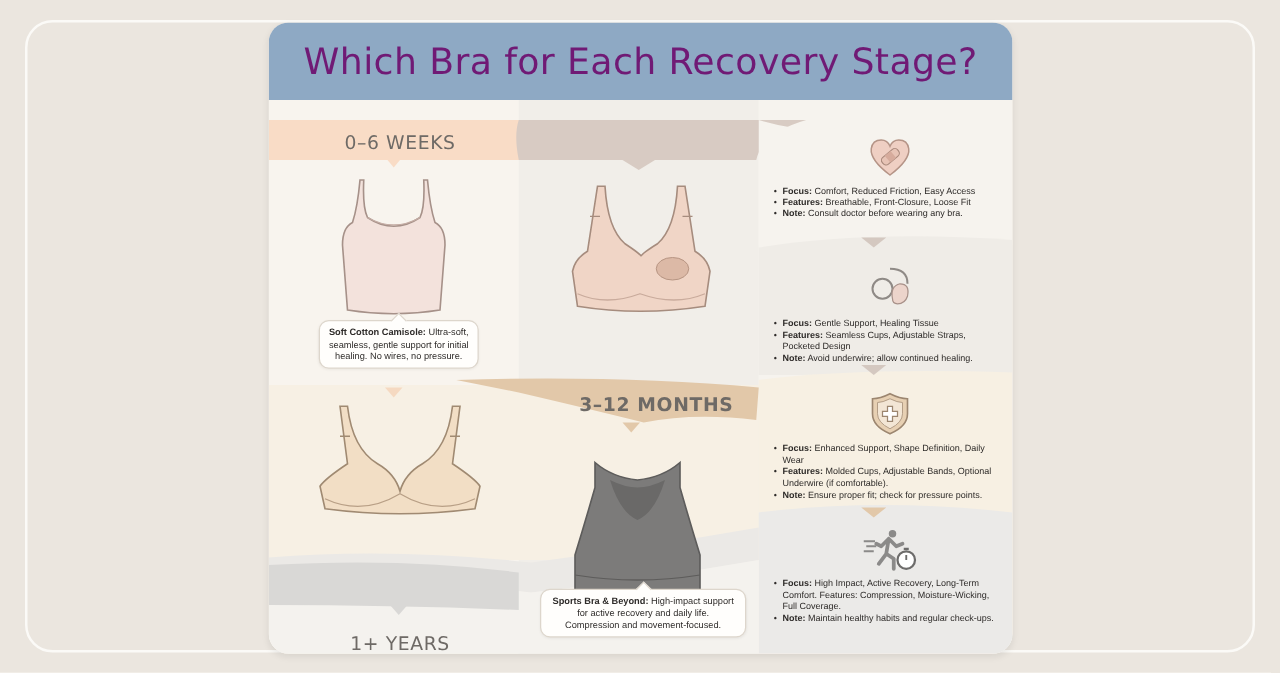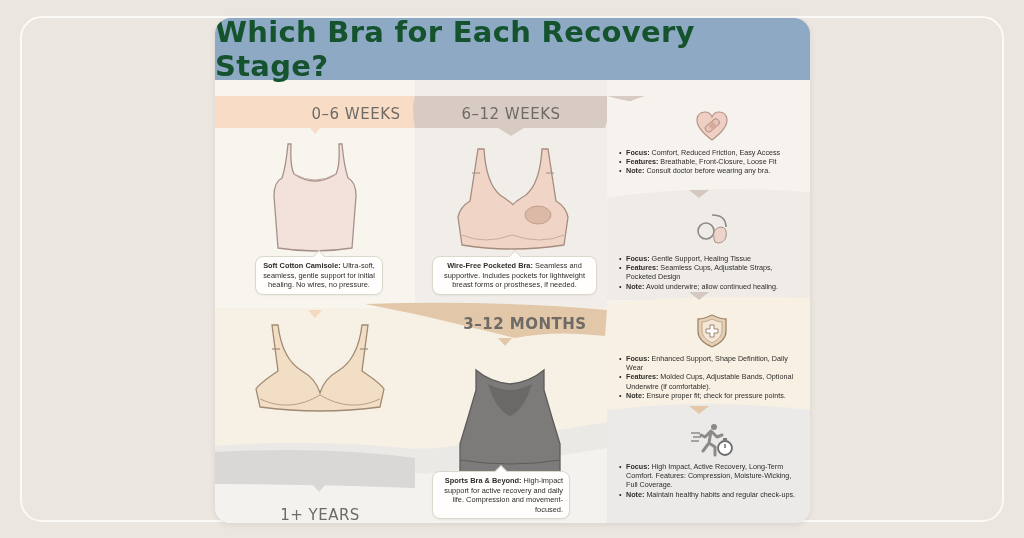--- a/index.html
+++ b/index.html
@@ -17,21 +17,21 @@
     position: absolute; left: 215px; top: 18px; width: 595px; height: 505px;
     background: #f7f4ee; border-radius: 16px; overflow: hidden;
     box-shadow: 0 2px 6px rgba(0,0,0,0.08);
   }
   .title-bar {
     position: absolute; left: 0; top: 0; width: 100%; height: 62px;
     background: #8ea9c4;
     display: flex; align-items: center; justify-content: center;
   }
   .title-bar h1 {
-    color: #14532d; font-weight: 700; font-size: 29px; letter-spacing: 0.3px;
+    color: #701a75; font-weight: 400; font-size: 29px; letter-spacing: 0.3px;
     font-family: "DejaVu Sans", sans-serif;
   }
   
   .col { position: absolute; top: 62px; height: 443px; }
   .col-a { left: 0; width: 200px; background: #f8f4ee; }
   .col-b { left: 200px; width: 192px; background: #f1eee9; }
   .col-c { left: 392px; width: 203px; background: #f6f3ee; }
 
   
   .row2a { position: absolute; left: 0; top: 290px; width: 392px; height: 140px; background: #f7f0e4; }
@@ -100,22 +100,21 @@
     <path d="M474 274 L494 274 L484 282 Z" fill="#d4c8c0"></path>
     <path d="M474 388 L494 388 L484 396 Z" fill="#e2c8a9"></path>
 
     <path d="M93 292 L107 292 L100 300 Z" fill="#f5d9c1"></path>
   </svg>
 
   <div class="title-bar">
     <h1>Which Bra for Each Recovery Stage?</h1>
   </div>
 
-  <div class="stage-label" style="left:0;top:87px;width:210px;margin-left:36px;">0–6 WEEKS</div>
-  <div class="stage-label" style="left:200px;top:87px;width:192px;">6–12 WEEKS</div>
+  <div class="stage-label" style="left:0;top:87px;width:210px;">0–6 WEEKS</div>
   <div class="stage-label" style="left:230px;top:297px;width:160px;font-weight:bold;">3–12 MONTHS</div>
   <div class="stage-label" style="left:40px;top:458px;width:130px;margin-top:30px;">1+ YEARS</div>
 
   <svg class="garment" style="left:45px;top:118px;" width="110" height="120" viewBox="0 0 110 120">
     <path d="M28 8 Q26 30 22 42 Q14 46 14 60 L18 112 Q55 118 92 112 L96 60 Q96 46 88 42 Q84 30 82 8 L79 8 Q80 30 76 38 Q55 52 34 38 Q30 30 31 8 Z" fill="#f3e2dc" stroke="#a69189" stroke-width="1.3"></path>
     <path d="M34 38 Q55 50 76 38" fill="none" stroke="#c4aca4" stroke-width="1"></path>
   </svg>
 
   <svg class="garment" style="left:235px;top:125px;" width="125" height="110" viewBox="0 0 125 110">
     <path d="M28 6 L20 58 Q10 64 8 74 L12 102 Q62 110 114 102 L118 74 Q116 64 106 58 L98 6 L92 6 Q90 40 76 52 Q63 60 63 62 Q62 60 50 52 Q36 40 34 6 Z" fill="#f0d5c6" stroke="#a68c7e" stroke-width="1.3"></path>
@@ -135,25 +134,21 @@
   <svg class="garment" style="left:225px;top:350px;" width="140" height="110" viewBox="0 0 140 110">
     <path d="M36 2 L36 22 Q28 50 20 76 L20 104 Q70 110 120 104 L120 76 Q112 50 104 22 L104 2 Q90 14 70 16 Q50 14 36 2 Z" fill="#7c7b7a" stroke="#5d5c5b" stroke-width="1.3"></path>
     <path d="M48 16 Q56 42 70 48 Q84 42 92 16 Q80 22 70 22 Q60 22 48 16 Z" fill="#6a6968"></path>
     <path d="M20 92 Q70 100 120 92" fill="none" stroke="#5d5c5b" stroke-width="1"></path>
   </svg>
 
   <div class="callout" style="left:40px;top:238px;width:128px;">
     <b>Soft Cotton Camisole:</b>
     <span>Ultra-soft, seamless, gentle support for initial healing. No wires, no pressure.</span>
   </div>
-  <div class="callout" style="left:217px;top:238px;width:165px;">
-    <b>Wire-Free Pocketed Bra:</b>
-    <span>Seamless and supportive. Includes pockets for lightweight breast forms or prostheses, if needed.</span>
-  </div>
-  <div class="callout" style="left:217px;top:453px;width:138px;text-align:right;">
+  <div class="callout" style="left:217px;top:453px;width:165px;">
     <b>Sports Bra &amp; Beyond:</b>
     <span>High-impact support for active recovery and daily life. Compression and movement-focused.</span>
   </div>
 
   <div class="info-block" style="top:86px;">
     <div class="icon-wrap">
       <svg width="36" height="32" viewBox="0 0 36 32">
         <path d="M18 30 Q2 18 3 9 Q4 2 11 2 Q16 2 18 7 Q20 2 25 2 Q32 2 33 9 Q34 18 18 30 Z" fill="#efcfc3" stroke="#b59487" stroke-width="1.2"></path>
         <rect x="10" y="12" width="16" height="7" rx="3" transform="rotate(-40 18 15)" fill="#e7c3b5" stroke="#a8887b" stroke-width="0.9"></rect>
         <rect x="15" y="12" width="6" height="7" transform="rotate(-40 18 15)" fill="#d6ab9c"></rect>

